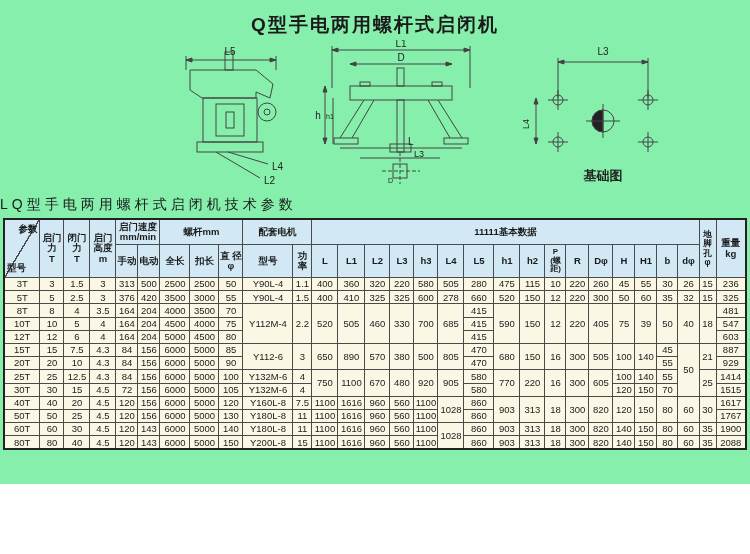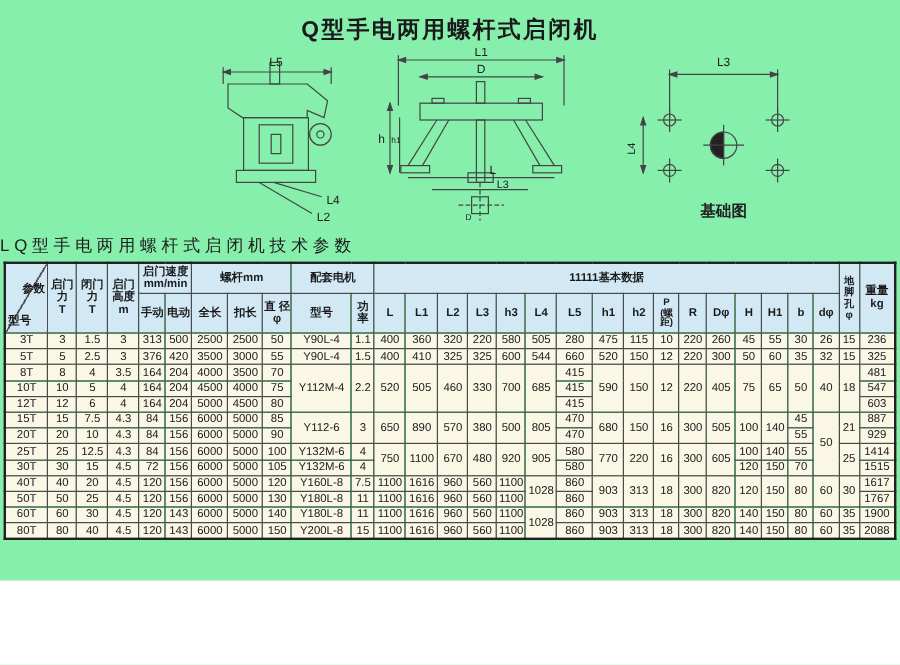--- a/index.html
+++ b/index.html
@@ -11,21 +11,21 @@
   .note{width:430px;margin:4px auto 0 auto;text-align:center;font-size:13.5px;line-height:1.45;}
   .note-label{font-weight:bold;font-size:15px;letter-spacing:3px;margin-right:10px;}
   .spec-table{border-collapse:collapse;table-layout:fixed;width:740px;margin:4px auto 0 auto;font-size:9.5px;border:2px solid #222;}
   .spec-table th,.spec-table td{border:1px solid #4a4a4a;text-align:center;vertical-align:middle;padding:0;overflow:hidden;}
   .spec-table thead th{background:#d2e9f5;font-weight:bold;white-space:pre-line;line-height:1.1;font-size:9.5px;}
   .spec-table thead tr.h1 th{height:24px;}
   .spec-table thead tr.h2 th{height:32px;}
   .spec-table tbody td{background:#fbf7e5;height:12.2px;line-height:1;}
   .corner{position:relative;background:
     linear-gradient(to bottom right, transparent calc(50% - 0.7px), #4a4a4a calc(50% - 0.7px), #4a4a4a calc(50% + 0.7px), transparent calc(50% + 0.7px)),#d2e9f5 !important;}
-  .corner .c-top{position:absolute;top:16px;right:2px;font-size:9.5px;}
+  .corner .c-top{position:absolute;top:4px;right:2px;font-size:9.5px;}
   .corner .c-bottom{position:absolute;bottom:4px;left:2px;font-size:9.5px;}
 </style>
 </head>
 <body>
 
 <div class="page">
 
   <div class="title1">Q型手电两用螺杆式启闭机</div>
 
   <div class="drawing-wrap">
@@ -268,21 +268,21 @@
           <td>3500</td>
           <td>3000</td>
           <td>55</td>
           <td>Y90L-4</td>
           <td>1.5</td>
           <td>400</td>
           <td>410</td>
           <td>325</td>
           <td>325</td>
           <td>600</td>
-          <td>544</td>
+          <td>278</td>
           <td>660</td>
           <td>520</td>
           <td>150</td>
           <td>12</td>
           <td>220</td>
           <td>300</td>
           <td>50</td>
           <td>60</td>
           <td>35</td>
           <td>32</td>
@@ -307,21 +307,21 @@
           <td rowspan="3">330</td>
           <td rowspan="3">700</td>
           <td rowspan="3">685</td>
           <td>415</td>
           <td rowspan="3">590</td>
           <td rowspan="3">150</td>
           <td rowspan="3">12</td>
           <td rowspan="3">220</td>
           <td rowspan="3">405</td>
           <td rowspan="3">75</td>
-          <td rowspan="3">65</td>
+          <td rowspan="3">39</td>
           <td rowspan="3">50</td>
           <td rowspan="3">40</td>
           <td rowspan="3">18</td>
           <td>481</td>
         </tr>
         <tr>
           <td>10T</td>
           <td>10</td>
           <td>5</td>
           <td>4</td>

